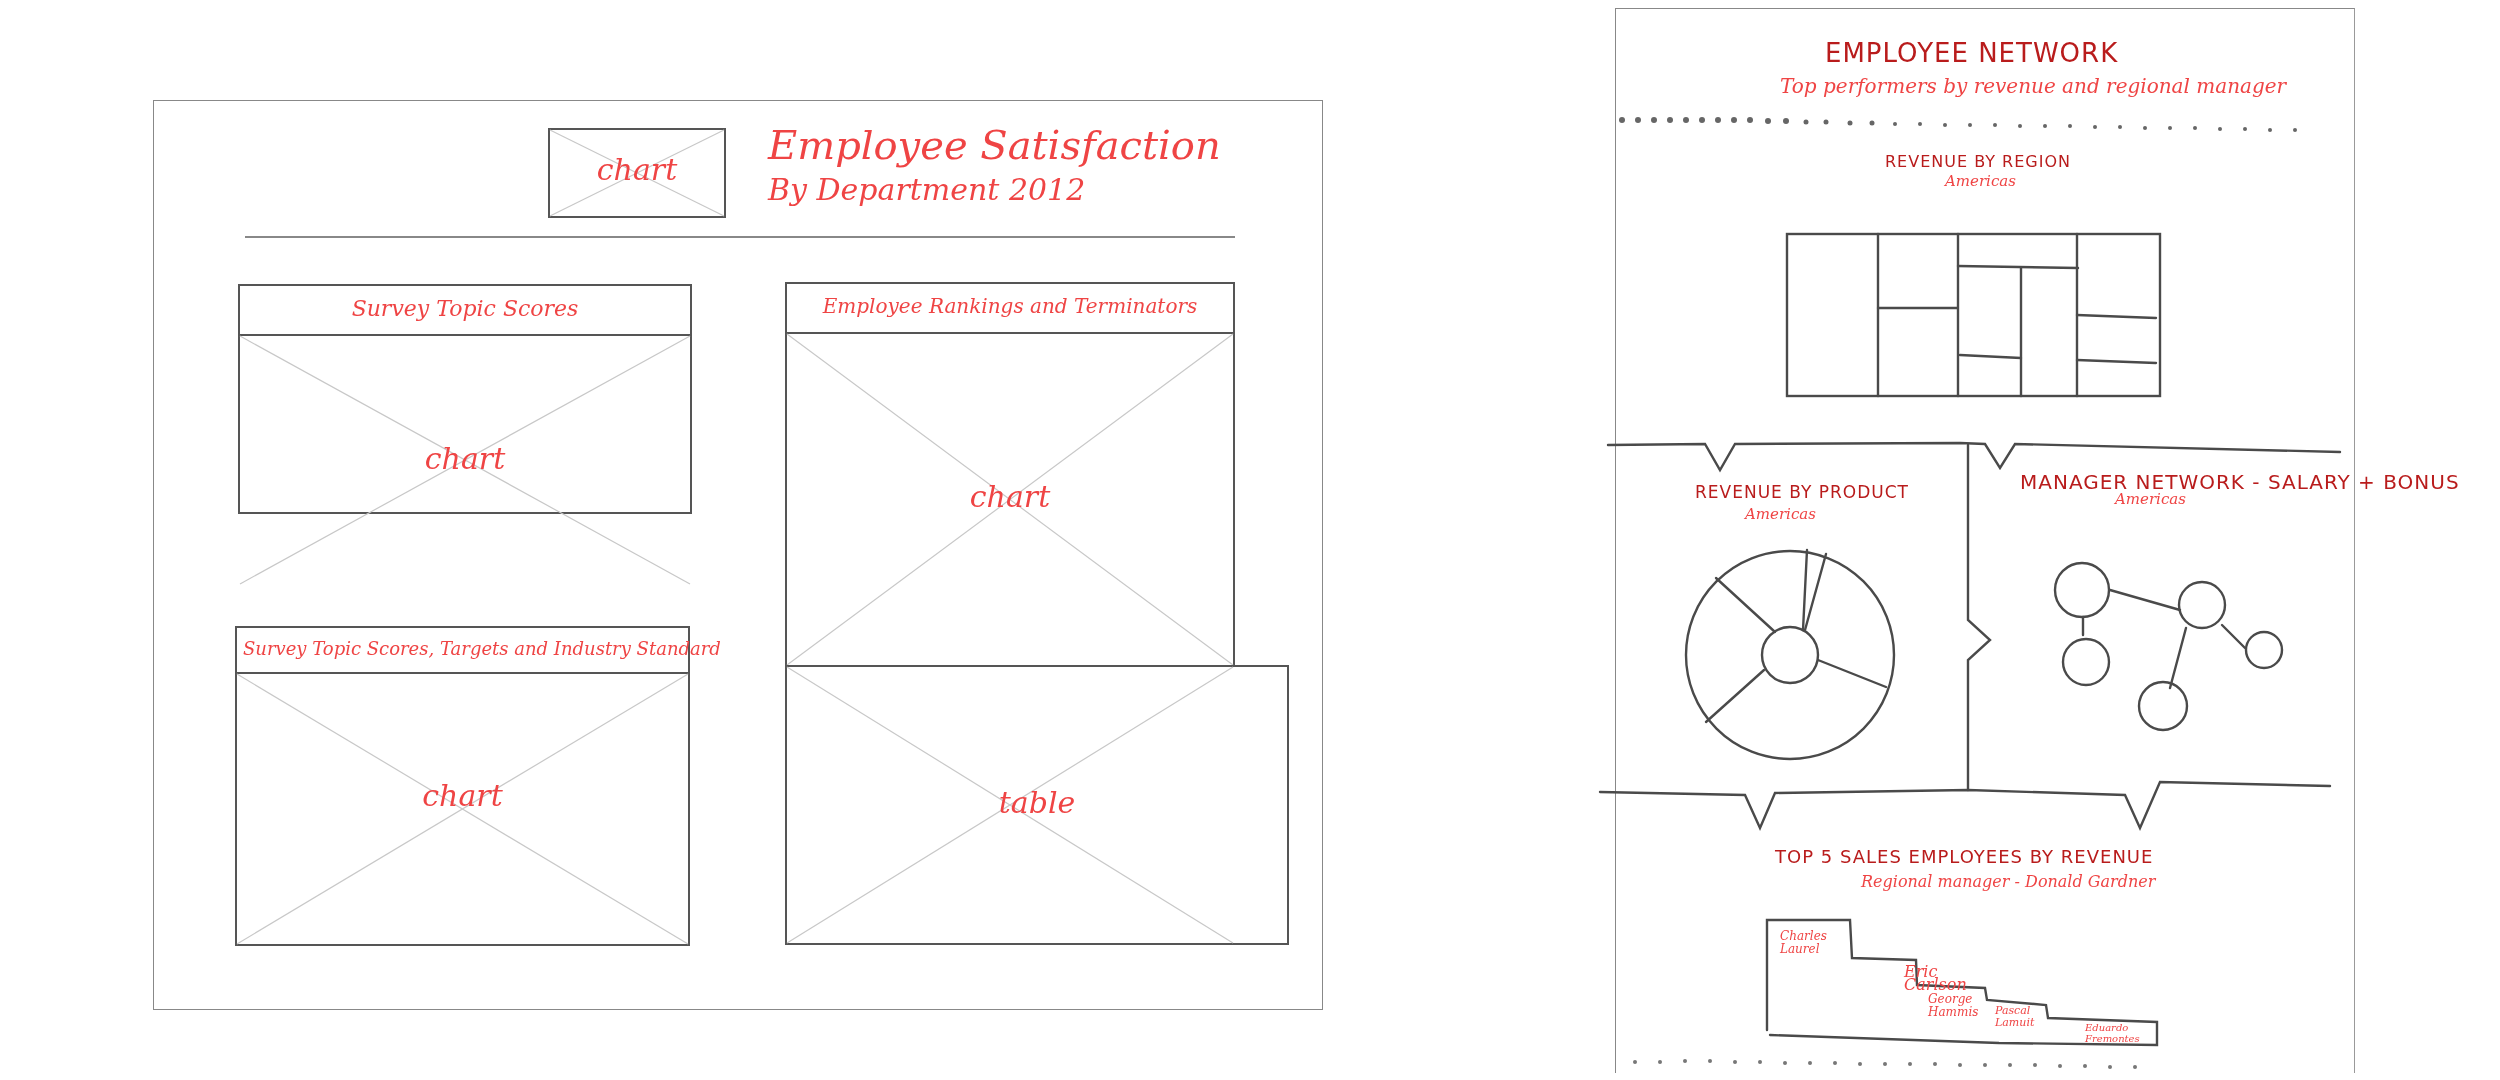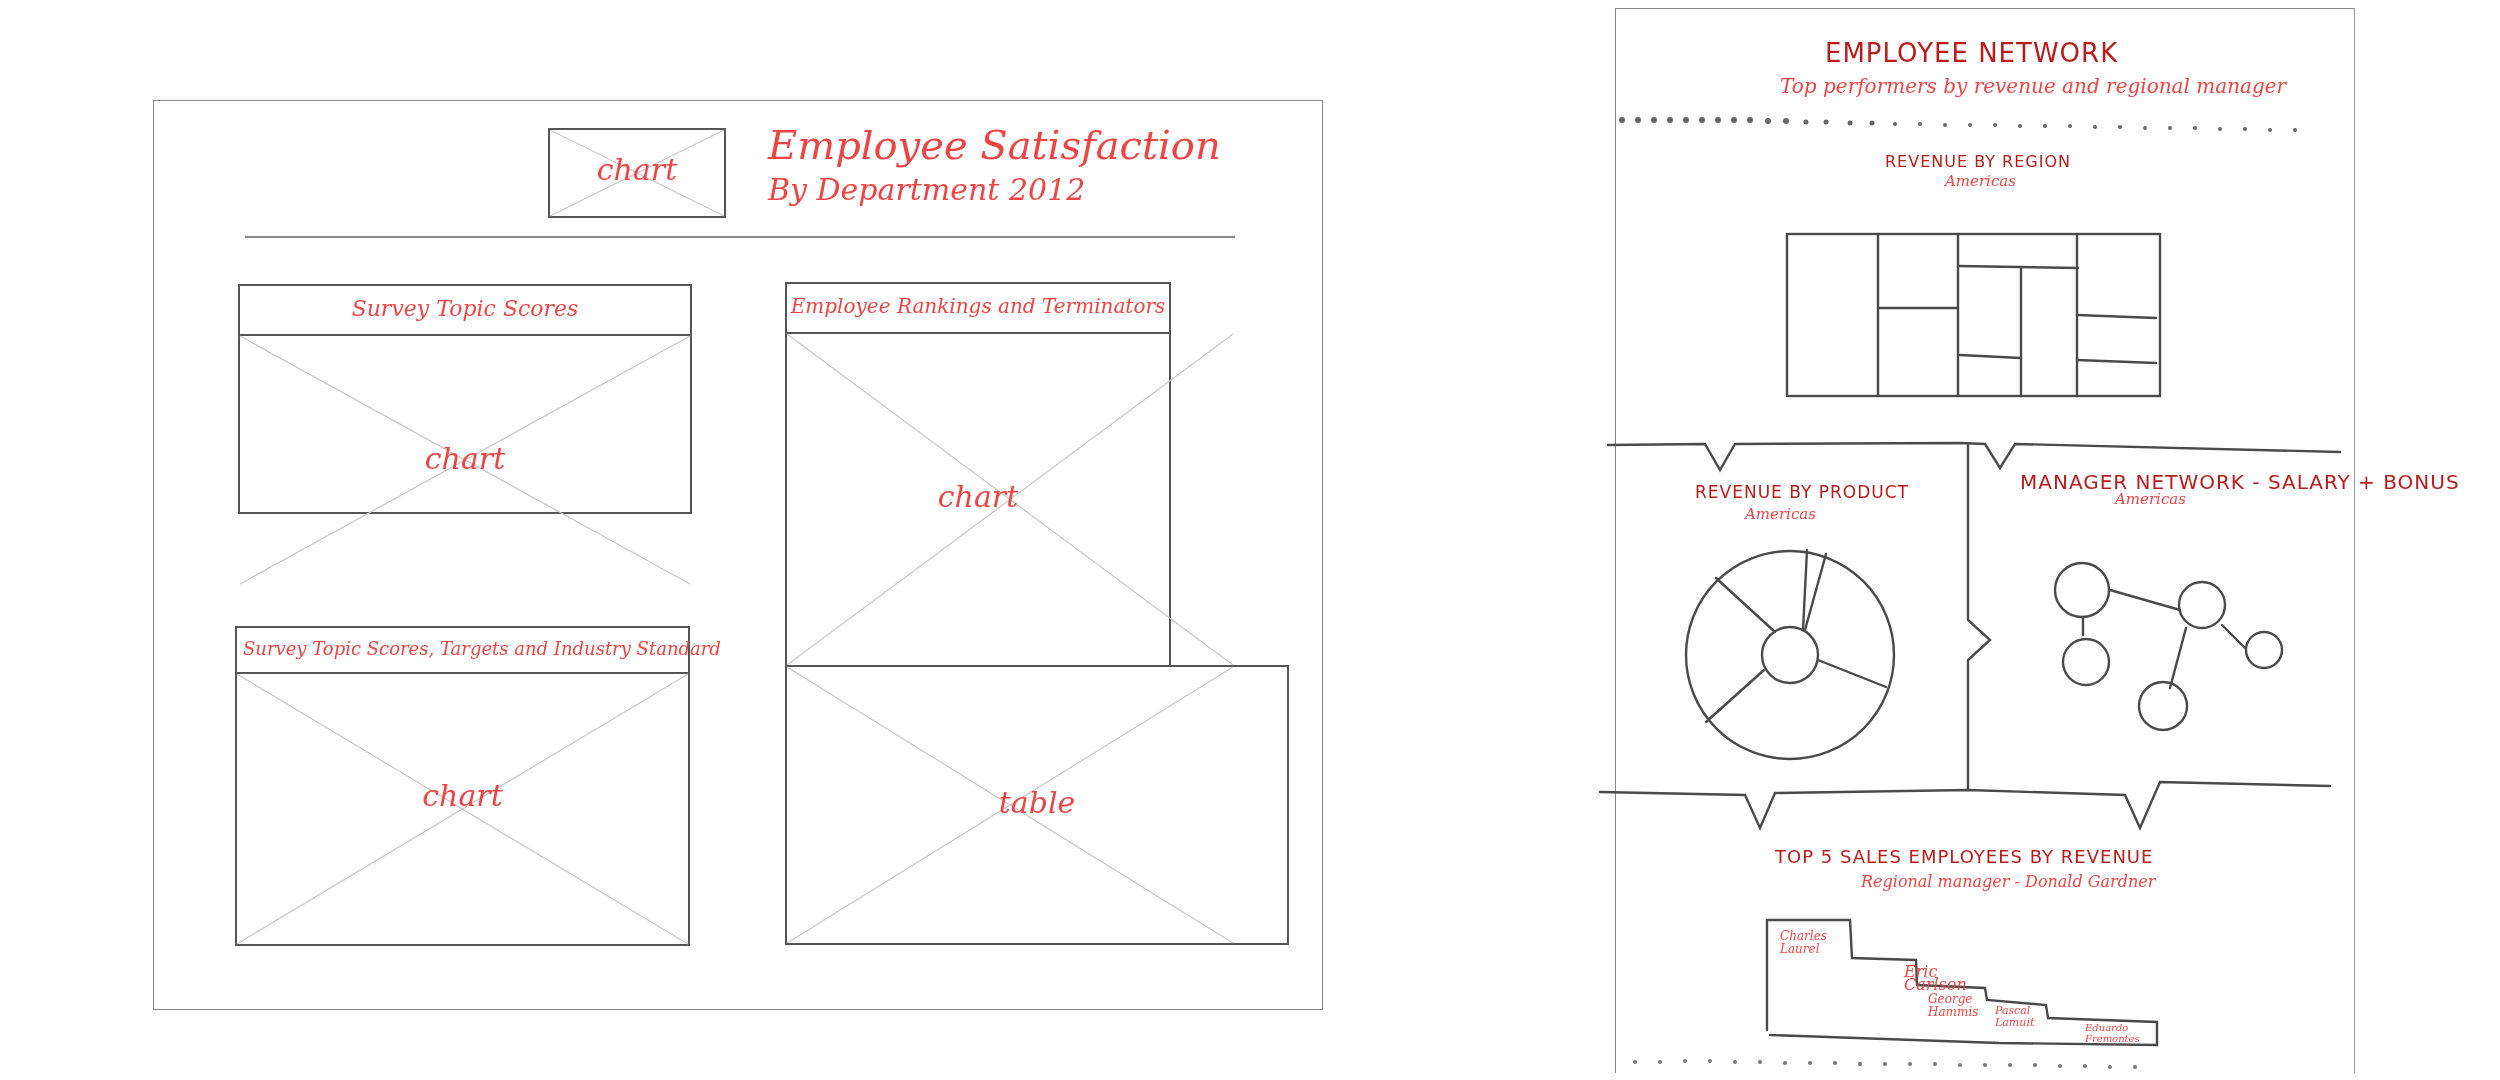--- a/index.html
+++ b/index.html
@@ -38,21 +38,21 @@
   <div class="abs" style="left:0; top:0; width:100%; height:50px; border-bottom:2.5px solid #555;">
     <div class="center-label hand" style="top:10px; font-size:22px;">Survey Topic Scores</div>
   </div>
   <svg width="454" height="302">
     <line class="xline" x1="0" y1="50" x2="450" y2="298"></line>
     <line class="xline" x1="450" y1="50" x2="0" y2="298"></line>
   </svg>
   <div class="center-label hand" style="top:155px; font-size:30px;">chart</div>
 </div>
 
-<div class="abs pencil" style="left:785px; top:282px; width:386px; height:385px;">
+<div class="abs pencil" style="left:785px; top:282px; width:450px; height:385px;">
   <div class="abs" style="left:0; top:0; width:100%; height:50px; border-bottom:2.5px solid #555;">
     <div class="center-label hand" style="top:10px; font-size:20px;">Employee Rankings and Terminators</div>
   </div>
   <svg width="450" height="385">
     <line class="xline" x1="0" y1="50" x2="446" y2="381"></line>
     <line class="xline" x1="446" y1="50" x2="0" y2="381"></line>
   </svg>
   <div class="center-label hand" style="top:195px; font-size:30px;">chart</div>
 </div>
 

